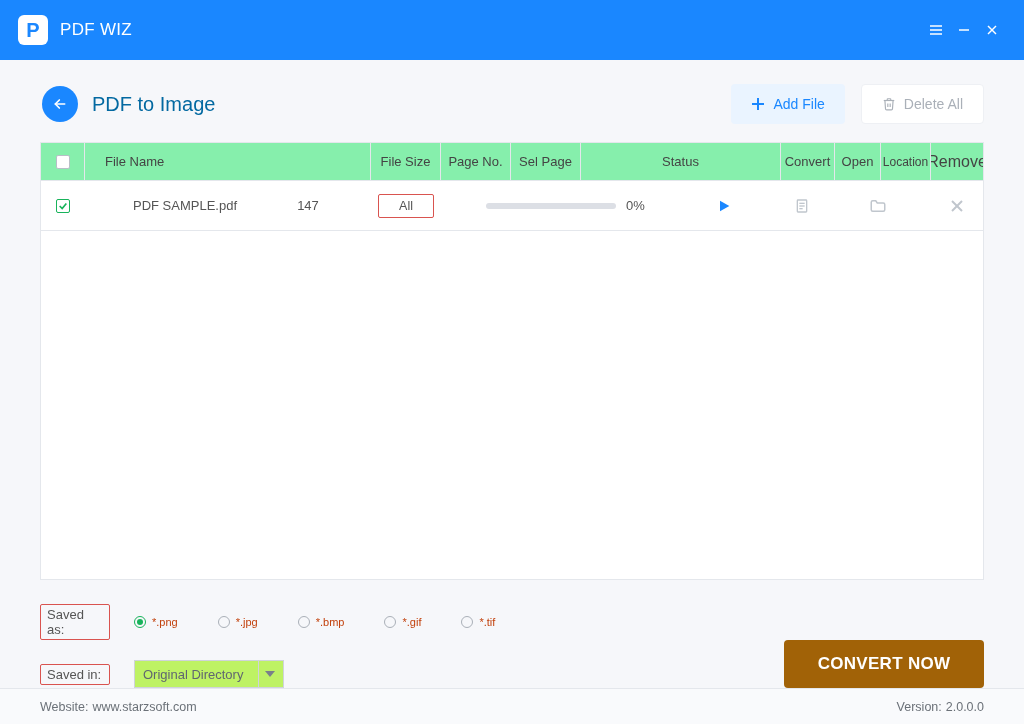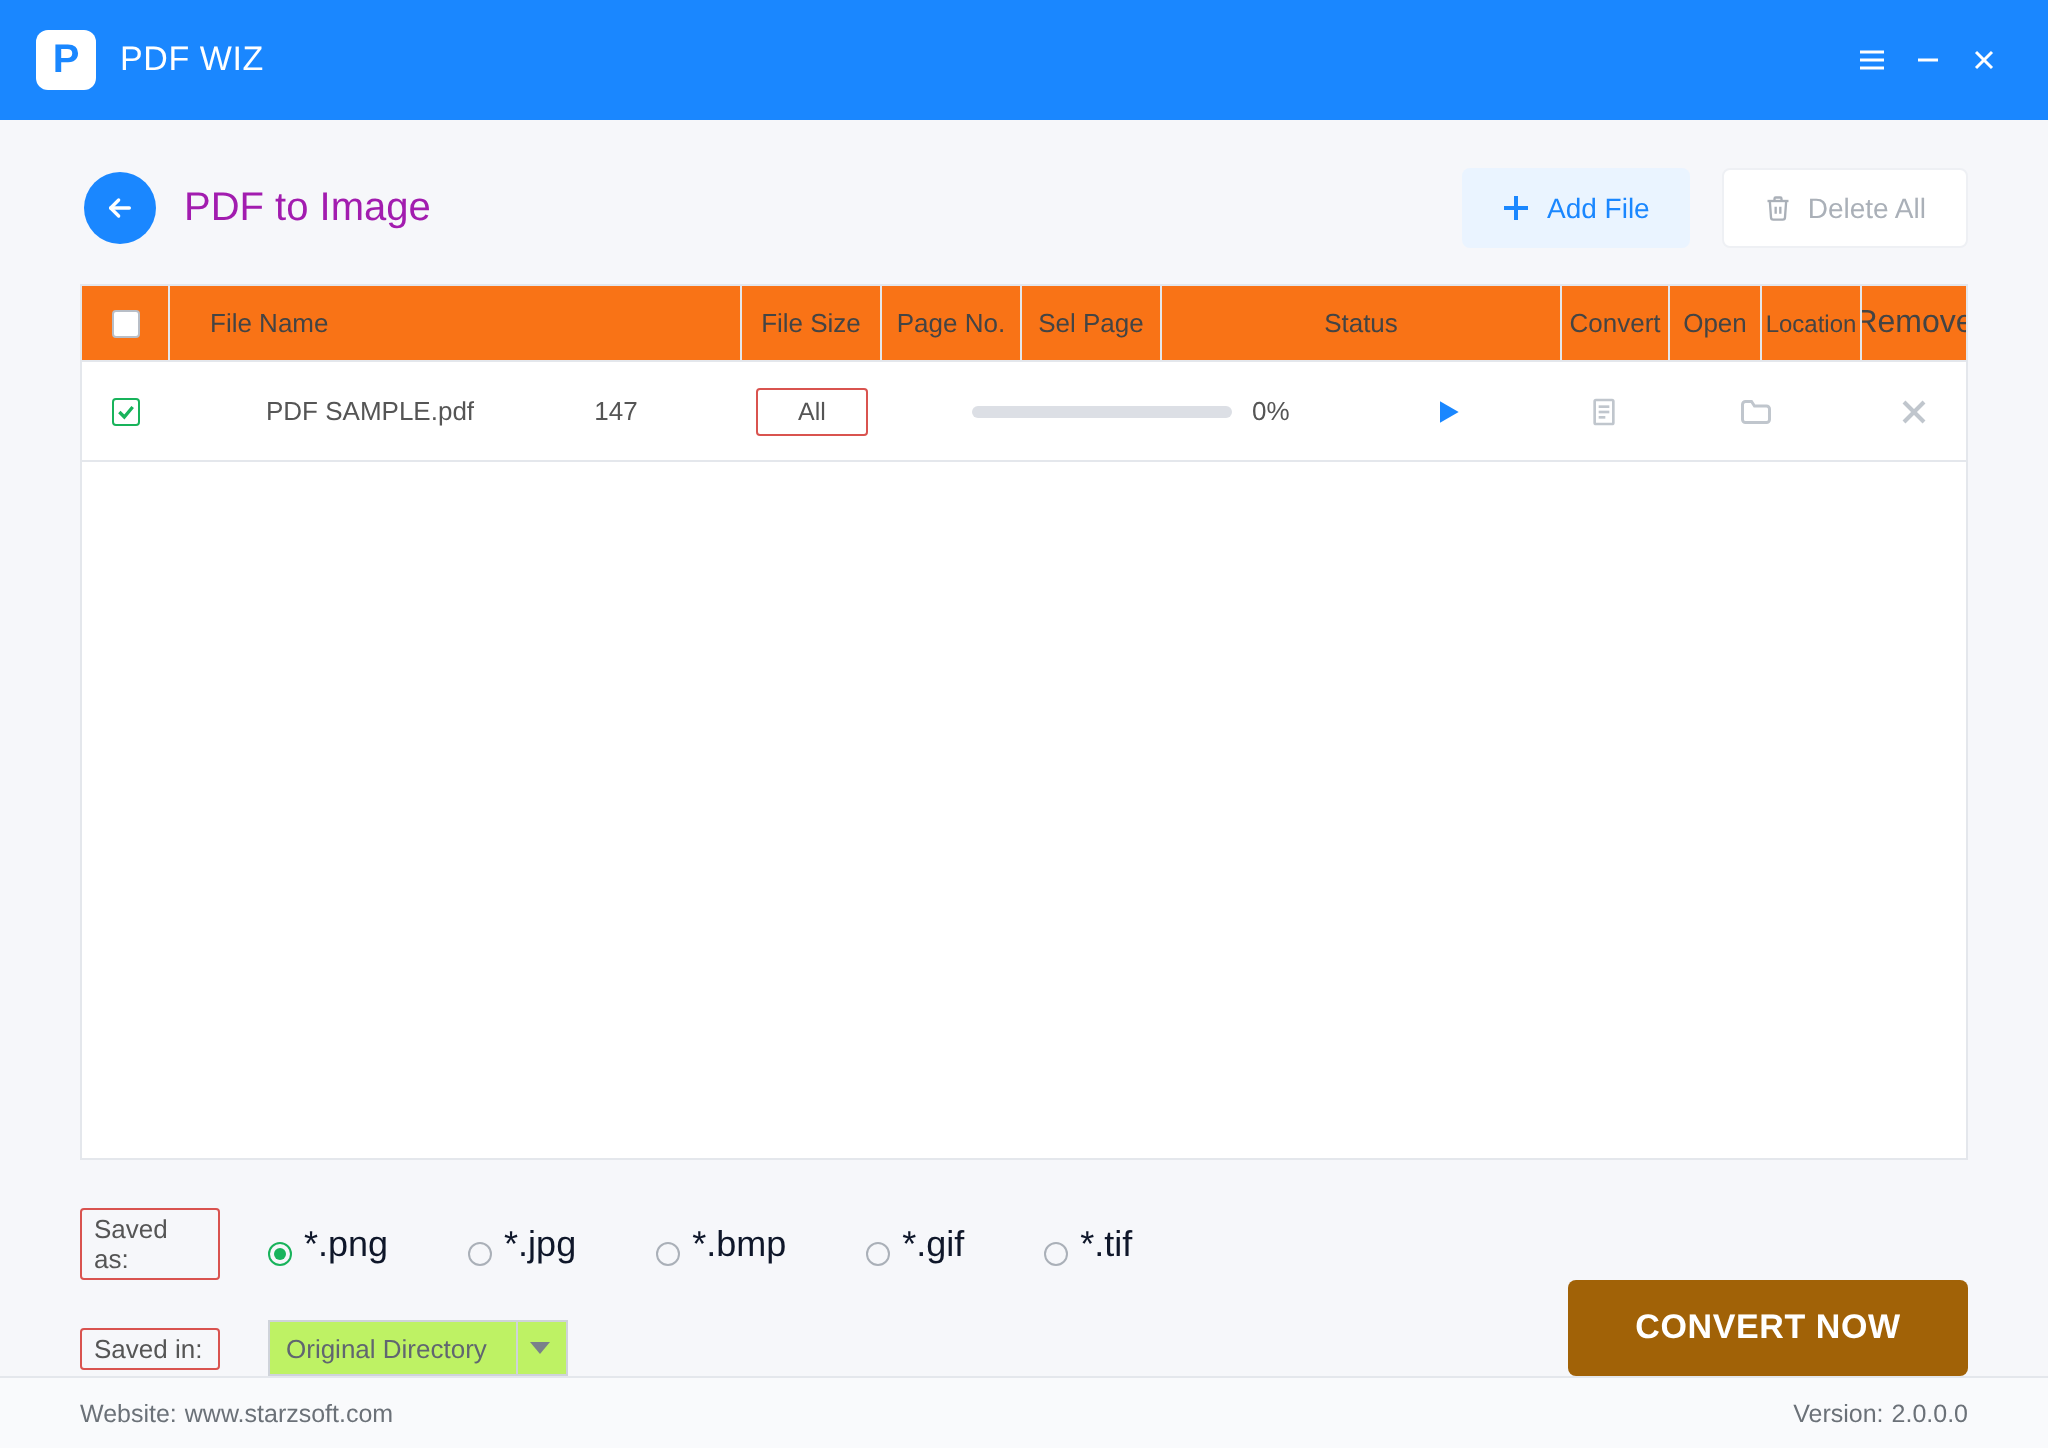--- a/index.html
+++ b/index.html
@@ -12,32 +12,32 @@
   .app-name { font-size:17px; font-weight:500; flex:0 0 auto; letter-spacing:.3px; }
   .titlebar-spacer { flex:1; }
   .contact-btn { display:flex; align-items:center; background:#0f65d4; border-radius:20px; padding:7px 18px; margin-right:14px; font-size:14px; cursor:pointer; }
   .contact-btn svg { margin-right:8px; }
   .win-btn { width:28px; height:28px; display:flex; align-items:center; justify-content:center; cursor:pointer; color:#fff; font-size:16px; }
   .win-btn svg { display:block; }
 
   
   .toolbar-row { display:flex; align-items:center; padding:24px 40px 18px 42px; }
   .back-circle { width:36px; height:36px; border-radius:50%; background:#1a87ff; display:flex; align-items:center; justify-content:center; margin-right:14px; cursor:pointer; }
-  .page-title { font-size:20px; color:#a21caf; font-weight:500; }
+  .page-title { font-size:20px; color:#0369a1; font-weight:500; }
   .toolbar-spacer { flex:1; }
   .btn { height:40px; border-radius:4px; display:flex; align-items:center; justify-content:center; padding:0 20px; font-size:14px; cursor:pointer; }
   .btn-add { background:#eaf4ff; color:#1a87ff; margin-right:16px; }
   .btn-add svg { margin-right:8px; }
   .btn-delete { background:#fff; border:1px solid #eef0f4; color:#aab0b8; }
   .btn-delete svg { margin-right:8px; }
 
   
   .table-wrap { margin:0 40px; border:1px solid #e4e7ec; background:#fff; height:438px; overflow:hidden; }
   .thead, .trow { display:flex; align-items:center; border-bottom:1px solid #e4e7ec; }
-  .thead { height:38px; font-size:13px; color:#444; background:#f97316; }
+  .thead { height:38px; font-size:13px; color:#444; background:#86efac; }
   .trow { height:50px; font-size:13px; color:#555;gap:28px; }
   .cell { display:flex; align-items:center; justify-content:center; border-right:1px solid #e4e7ec; height:100%; overflow:hidden; text-align:center; }
   .thead .cell:last-child, .trow .cell:last-child { border-right:none; }
   .c-check   { width:44px; flex:0 0 44px; }
   .c-name    { flex:1 1 auto; justify-content:flex-start; padding-left:20px; text-align:left;}
   .c-size    { width:70px; flex:0 0 70px; }
   .c-pages   { width:70px; flex:0 0 70px; }
   .c-sel     { width:70px; flex:0 0 70px; }
   .c-status  { width:200px; flex:0 0 200px; }
   .c-convert { width:54px; flex:0 0 54px; }
@@ -60,21 +60,21 @@
 
   .ic-btn { cursor:pointer; color:#c0c6cd; display:flex; align-items:center; justify-content:center; width:22px; height:22px; }
   .ic-btn.play { color:#1a87ff; }
 
   
   .footer { position:absolute; bottom:36px; left:0; right:0; padding:0 40px; }
   .row { display:flex; align-items:center; }
   .lbl-box { border:1px solid #d9534f; color:#555; font-size:13px; padding:2px 6px; border-radius:2px; margin-right:24px; width:70px; text-align:left; }
   .fmt-row { margin-bottom:20px; }
   .radio-group { display:flex; align-items:center; gap:40px; }
-  .radio { display:flex; align-items:flex-end; gap:6px; font-size:18px; color:#0f172a; cursor:pointer; }
+  .radio { display:flex; align-items:flex-end; gap:6px; font-size:11px; color:#c2410c; cursor:pointer; }
   .rdot { width:12px; height:12px; border:1px solid #aab0b8; border-radius:50%; display:flex; align-items:center; justify-content:center; }
   .radio.on .rdot { border-color:#18b35b; }
   .radio.on .rdot::after { content:""; width:6px; height:6px; background:#18b35b; border-radius:50%; }
   .select-box { width:150px; height:28px; border:1px solid #cfd3da; background:#bef264; display:flex; align-items:center; padding:0 8px; cursor:pointer; color:#606670; font-size:13px; }
   .select-box .caret { margin-left:auto; border-left:1px solid #cfd3da; padding-left:6px; height:100%; display:flex; align-items:center; }
   .convert-now { position:absolute; right:40px; bottom:0; width:200px; height:48px; border-radius:4px; background:#a16207; color:#fff; font-size:17px; letter-spacing:.3px; display:flex; align-items:center; justify-content:center; cursor:pointer; font-weight:600; }
 
   
   .statusbar { position:absolute; bottom:0; left:0; right:0; height:36px; border-top:1px solid #e4e7ec; display:flex; align-items:center; padding:0 40px; font-size:12.5px; color:#6b7178; background:#f9fafc; }
   .statusbar .wslabel { margin-right:4px; }

